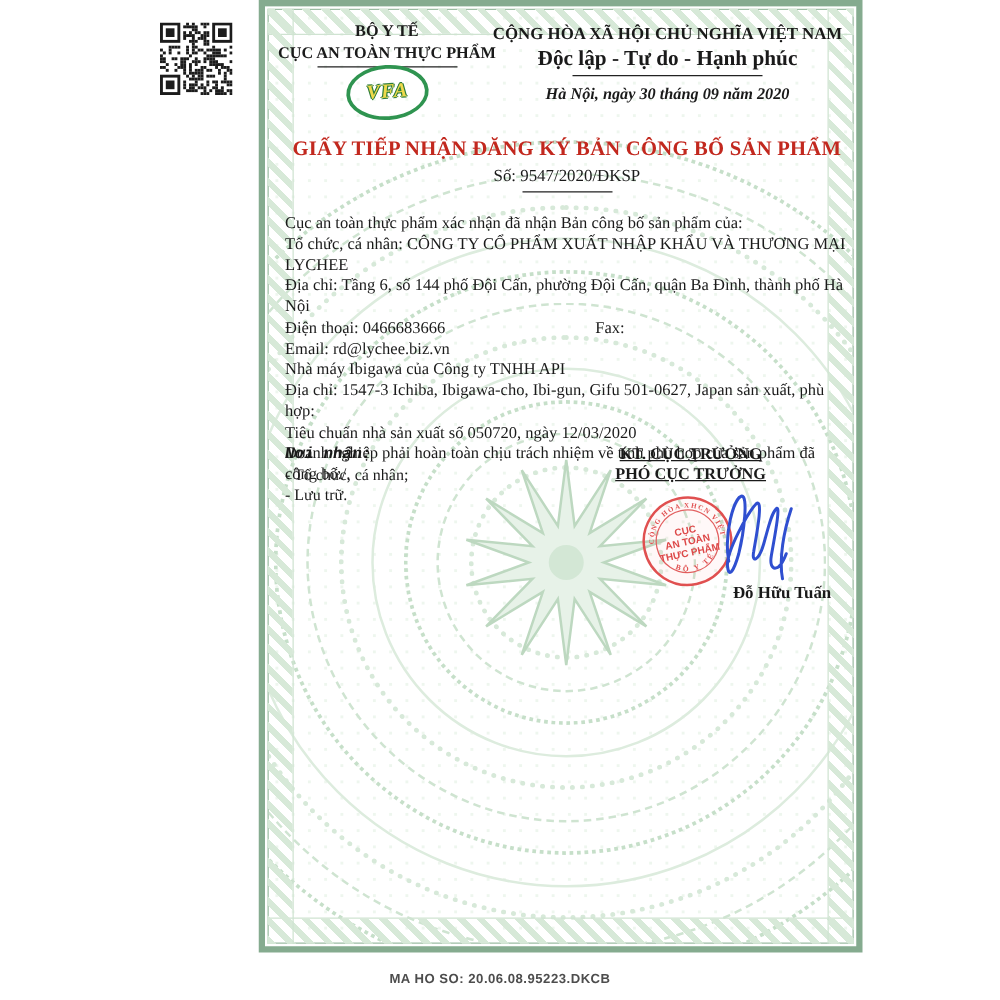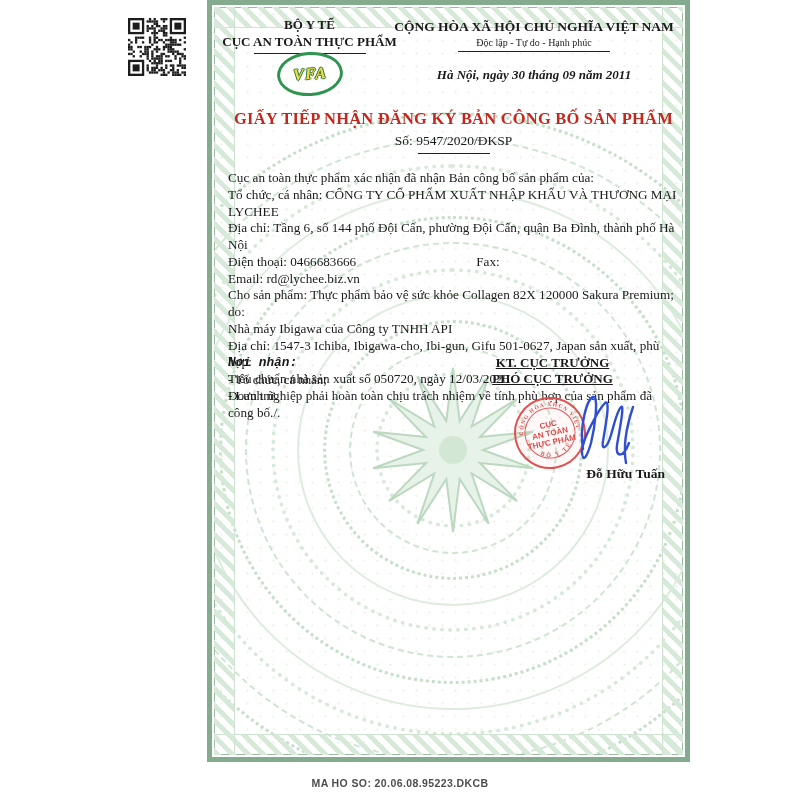--- a/index.html
+++ b/index.html
@@ -39,21 +39,21 @@
   .hdr-left{position:absolute;left:10px;top:12px;width:175px;text-align:center;}
   .hdr-left .l1{font-weight:bold;font-size:13px;}
   .hdr-left .l2{font-weight:bold;font-size:13px;margin-top:1px;}
   .hdr-rule-l{width:112px;border-bottom:1.4px solid #222;margin:3px auto 0;}
   .vfa{width:60px;height:38px;margin:-2px auto 0;border:3px solid #2f9450;border-radius:50%;
     display:flex;align-items:center;justify-content:center;transform:rotate(-4deg);background:rgba(255,255,255,.25);}
   .vfa span{font-style:italic;font-weight:bold;font-size:16px;color:#efd94b;
     text-shadow:-1px 0 #2e7d3a,1px 0 #2e7d3a,0 -1px #2e7d3a,0 1px #2e7d3a;letter-spacing:1px;}
   .hdr-right{position:absolute;left:172px;top:14px;width:300px;text-align:center;}
   .hdr-right .l1{font-weight:bold;font-size:13.5px;}
-  .hdr-right .l2{font-weight:normal;font-size:10px;margin-top:2px;}
+  .hdr-right .l2{font-weight:bold;font-size:17px;margin-top:2px;}
   .hdr-rule-r{width:152px;border-bottom:1.4px solid #222;margin:3px auto 0;}
   .dateline{position:absolute;left:172px;top:62px;width:300px;text-align:center;
     font-style:italic;font-weight:bold;font-size:13px;}
   .title-block{position:absolute;left:0;top:104px;width:483px;text-align:center;}
   .doc-title{font-weight:bold;font-size:16.5px;letter-spacing:.2px;}
   .doc-number{font-size:13.5px;margin-top:4px;}
   .num-rule{width:72px;border-bottom:1.6px solid #222;margin:4px auto 0;}
   .body-text{position:absolute;left:16px;top:165px;width:452px;font-size:13.2px;line-height:16.75px;}
   .phone-row{display:flex;}
   .phone-row .fax{margin-left:120px;}
@@ -327,38 +327,37 @@
         <span>VFA</span>
       </div>
     </div>
 
     <div class="hdr-right">
       <div class="l1">CỘNG HÒA XÃ HỘI CHỦ NGHĨA VIỆT NAM</div>
       <div class="l2">Độc lập - Tự do - Hạnh phúc</div>
       <div class="hdr-rule-r"></div>
     </div>
 
-    <div class="dateline">Hà Nội, ngày 30 tháng 09 năm 2011</div>
+    <div class="dateline">Hà Nội, ngày 30 tháng 09 năm 2020</div>
 
     <div class="title-block">
       <div class="doc-title" style="color:#c2281e">GIẤY TIẾP NHẬN ĐĂNG KÝ BẢN CÔNG BỐ SẢN PHẨM</div>
       <div class="doc-number">Số: 9547/2020/ĐKSP</div>
       <div class="num-rule"></div>
     </div>
 
     <div class="body-text">
       <div>Cục an toàn thực phẩm xác nhận đã nhận Bản công bố sản phẩm của:</div>
       <div>Tổ chức, cá nhân: CÔNG TY CỔ PHẨM XUẤT NHẬP KHẨU VÀ THƯƠNG MẠI LYCHEE</div>
       <div>Địa chỉ: Tầng 6, số 144 phố Đội Cấn, phường Đội Cấn, quận Ba Đình, thành phố Hà Nội</div>
       <div class="phone-row">
         <span>Điện thoại: 0466683666</span>
         <span class="fax">Fax:</span>
       </div>
       <div>Email: rd@lychee.biz.vn</div>
-      <div>Cho sản phẩm: Thực phẩm bảo vệ sức khỏe Collagen 82X 120000 Sakura Premium; do:</div>
       <div>Nhà máy Ibigawa của Công ty TNHH API</div>
       <div>Địa chỉ: 1547-3 Ichiba, Ibigawa-cho, Ibi-gun, Gifu 501-0627, Japan sản xuất, phù hợp:</div>
       <div>Tiêu chuẩn nhà sản xuất số 050720, ngày 12/03/2020</div>
       <div>Doanh nghiệp phải hoàn toàn chịu trách nhiệm về tính phù hợp của sản phẩm đã công bố./.</div>
     </div>
 
     <div class="recipients">
       <div class="lbl">Nơi nhận:</div>
       <div>- Tổ chức, cá nhân;</div>
       <div>- Lưu trữ.</div>

